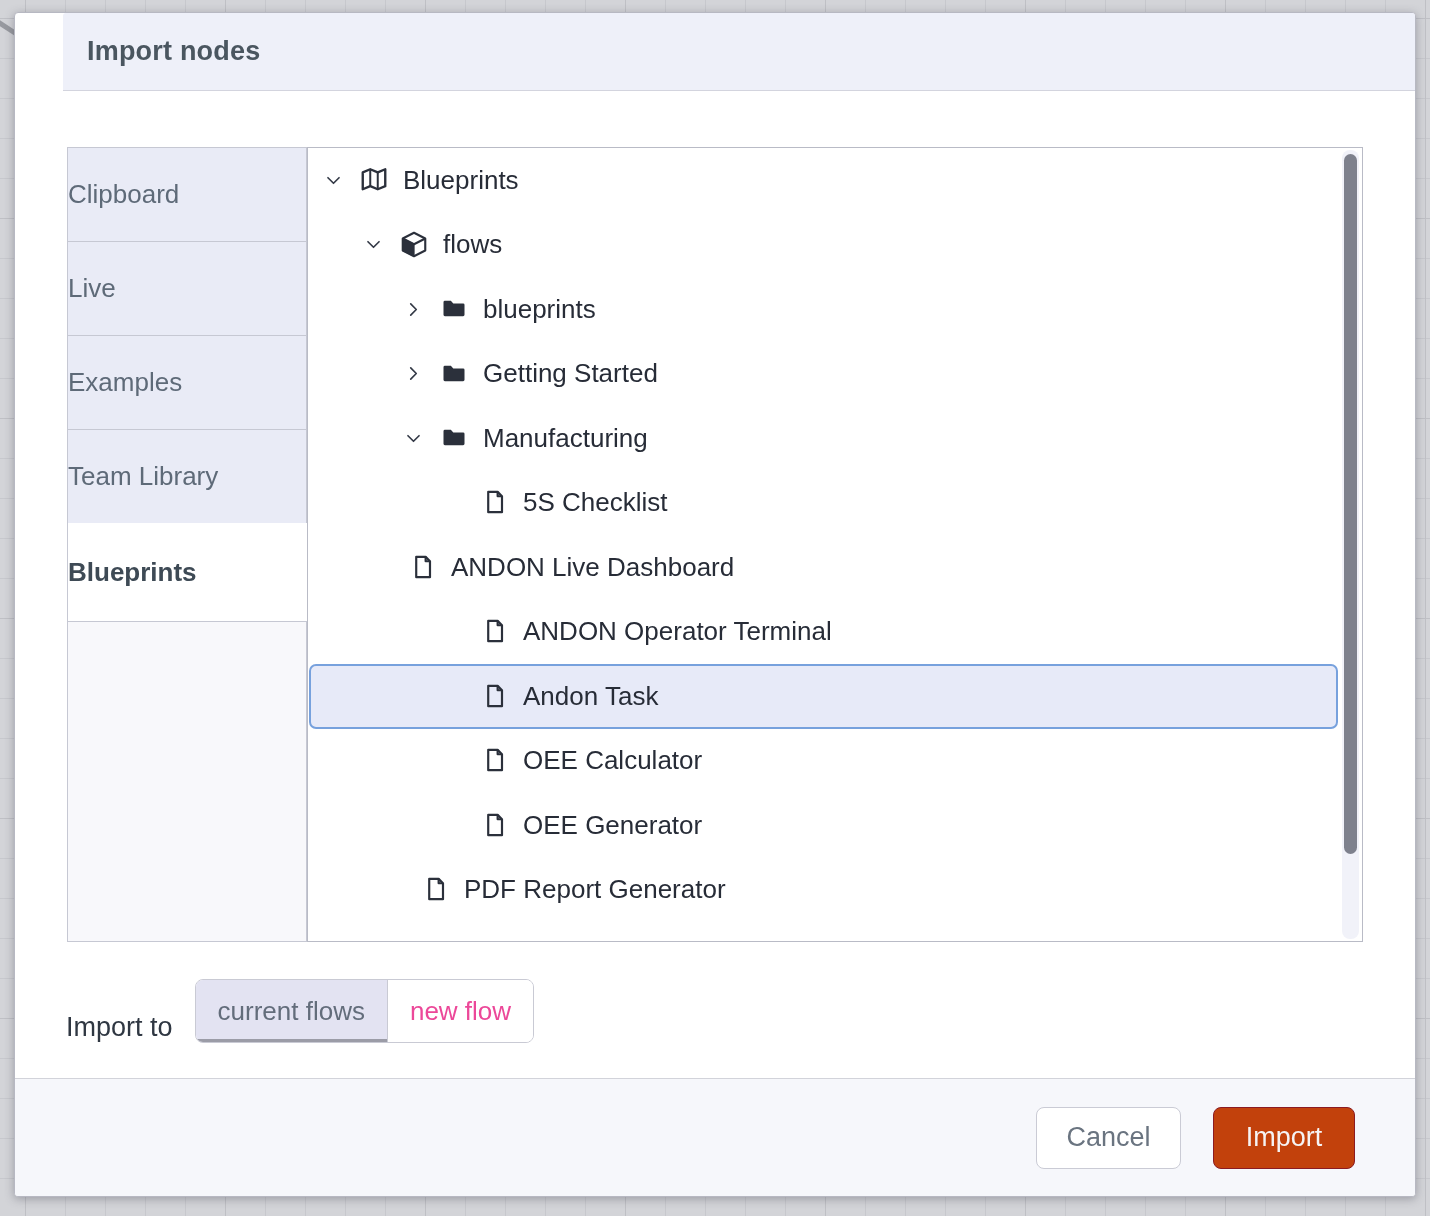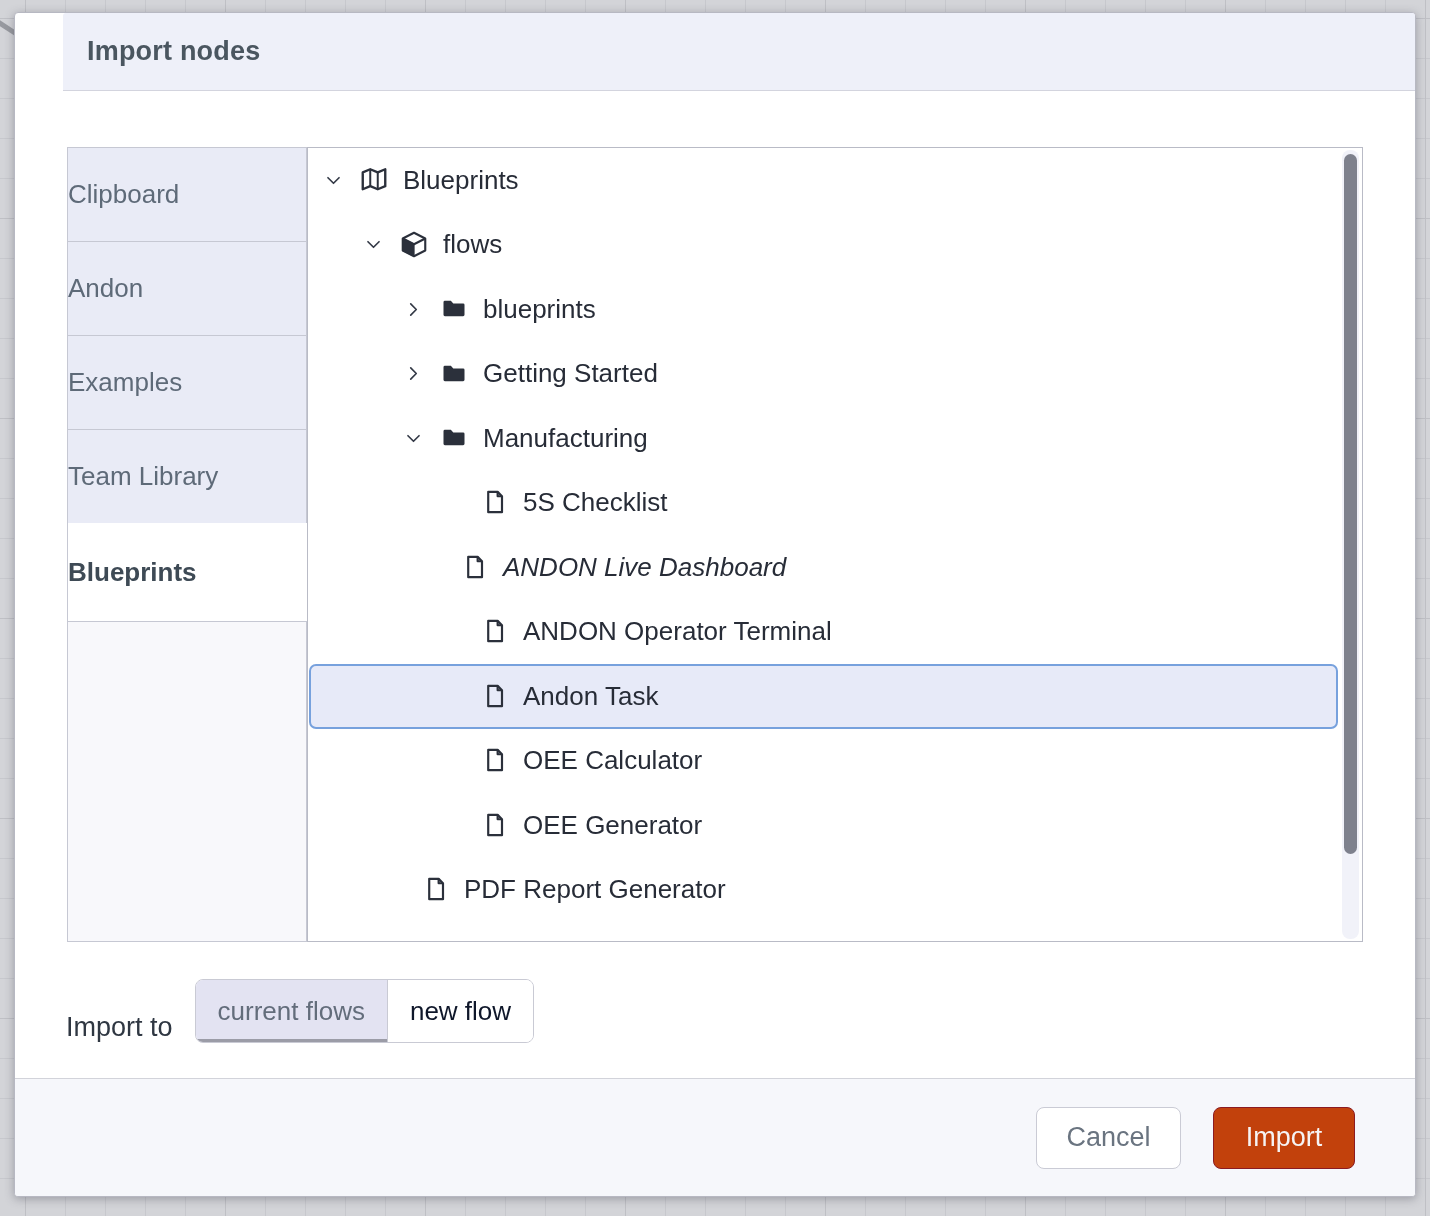--- a/index.html
+++ b/index.html
@@ -77,21 +77,21 @@
   }
 
   
   .import-row { position:absolute; left:51px; top:966px; height:64px; display:flex; align-items:flex-end; }
   .import-to-label { font-size:27px; color:#2f3742; margin-right:22px; }
   .segmented {
     display:flex; height:64px; border:1px solid #c9cad4; border-radius:8px;
     overflow:hidden; background:#fff;
   }
   .seg {
-    height:100%; padding:0 22px; font-size:26px; color:#0f172a;
+    height:100%; padding:0 22px; font-size:26px; color:#ec4899;
     background:#fff; border:0; display:flex; align-items:center; cursor:pointer;
     font-family:inherit;
   }
   .seg:first-child { border-right:1px solid #c9cad4; }
   .seg.selected {
     background:#e3e3f2; color:#636d7b;
     box-shadow:inset 0 -3px 0 #9b9ca7;
   }
 
   
@@ -114,21 +114,21 @@
   <div class="wire"></div>
 
   <div class="dialog">
     <div class="dlg-header">
       <span class="dlg-title">Import nodes</span>
     </div>
 
     <div class="library">
       <div class="tabs" id="tabs">
           <div class="tab">Clipboard</div>
-          <div class="tab">Andon</div>
+          <div class="tab">Live</div>
           <div class="tab">Examples</div>
           <div class="tab">Team Library</div>
           <div class="tab active">Blueprints</div>
           <div class="tab-filler"></div>
         </div>
       <div class="tree-panel">
         <div class="tree-rows" id="tree">
             <div class="tree-row" style="padding-left: 12px;">
               <span class="chev">
                 <svg viewBox="0 0 24 24" width="19" height="19">
@@ -201,21 +201,21 @@
             <div class="tree-row" style="padding-left: 132px;">
               <span class="chev"></span>
               <span class="ticon">
                 <svg viewBox="0 0 24 24" width="29" height="29">
                   <path d="M6.8 3.2 H14.6 L18.2 6.8 V20 H6.8 Z" fill="none" stroke="currentColor" stroke-width="1.8" stroke-linejoin="round"></path>
                   <path d="M14.6 3.2 V6.8 H18.2" fill="none" stroke="currentColor" stroke-width="1.8" stroke-linejoin="round"></path>
                 </svg>
               </span>
               <span class="tree-label">5S Checklist</span>
             </div>
-            <div class="tree-row" style="padding-left: 112px; font-style: italic;">
+            <div class="tree-row" style="padding-left: 60px;">
               <span class="chev"></span>
               <span class="ticon">
                 <svg viewBox="0 0 24 24" width="29" height="29">
                   <path d="M6.8 3.2 H14.6 L18.2 6.8 V20 H6.8 Z" fill="none" stroke="currentColor" stroke-width="1.8" stroke-linejoin="round"></path>
                   <path d="M14.6 3.2 V6.8 H18.2" fill="none" stroke="currentColor" stroke-width="1.8" stroke-linejoin="round"></path>
                 </svg>
               </span>
               <span class="tree-label">ANDON Live Dashboard</span>
             </div>
             <div class="tree-row" style="padding-left: 132px;">

